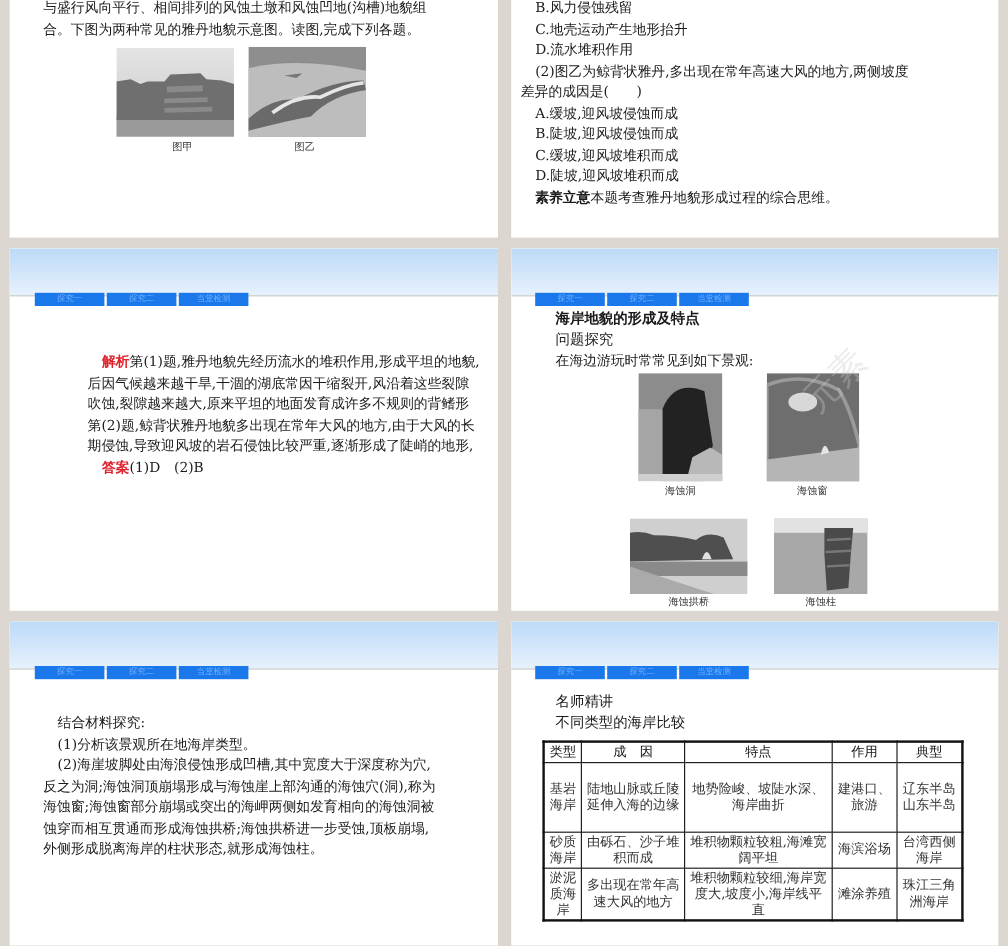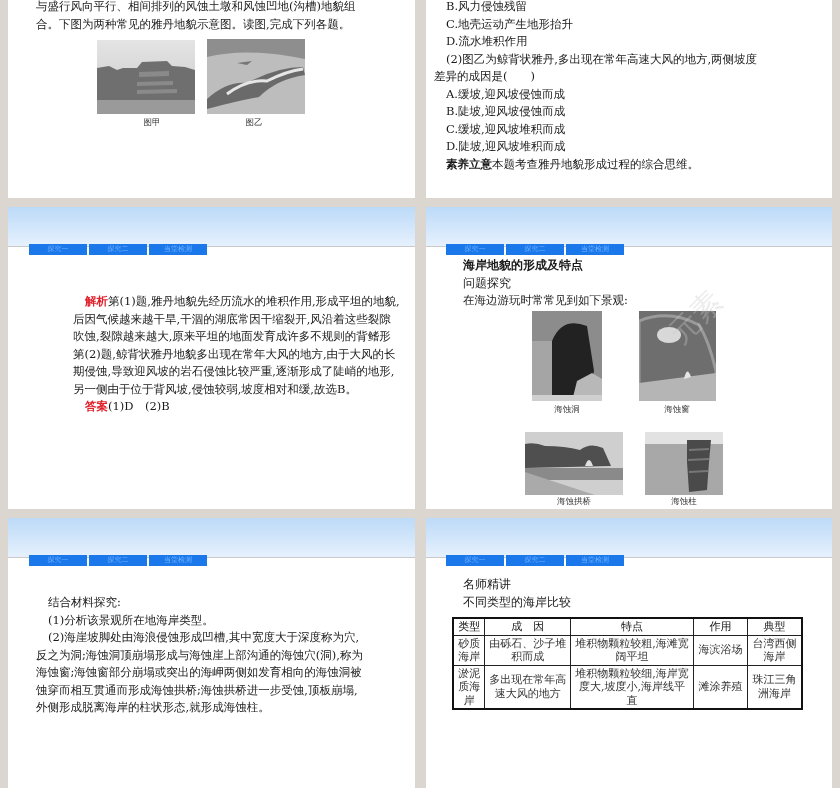--- a/index.html
+++ b/index.html
@@ -88,21 +88,20 @@
     <div class="tab">探究一</div>
     <div class="tab">探究二</div>
     <div class="tab">当堂检测</div>
   </div>
   <div class="txt" style="left:28px; top:86px; width:375px;margin-left:37px;">
     <div style="padding-left:12px"><span class="red">解析</span><span>第(1)题,雅丹地貌先经历流水的堆积作用,形成平坦的地貌,</span></div>
     <div>后因气候越来越干旱,干涸的湖底常因干缩裂开,风沿着这些裂隙</div>
     <div>吹蚀,裂隙越来越大,原来平坦的地面发育成许多不规则的背鳍形</div>
     <div>第(2)题,鲸背状雅丹地貌多出现在常年大风的地方,由于大风的长</div>
     <div>期侵蚀,导致迎风坡的岩石侵蚀比较严重,逐渐形成了陡峭的地形,</div>
-    <div>另一侧由于位于背风坡,侵蚀较弱,坡度相对和缓,故选B。</div>
     <div style="padding-left:12px"><span class="red">答案</span><span>(1)D　(2)B</span></div>
   </div>
 </div>
 
 <div class="slide s4">
   <div class="hdr"></div>
   <div class="tabs" style="left:20px;">
     <div class="tab">探究一</div>
     <div class="tab">探究二</div>
     <div class="tab">当堂检测</div>
@@ -182,20 +181,27 @@
         <col style="width:55px">
       </colgroup>
     <tbody>
         <tr>
       <th>类型</th>
       <th>成　因</th>
       <th>特点</th>
       <th>作用</th>
       <th>典型</th>
     </tr>
+    <tr style="height:58px">
+      <td>基岩海岸</td>
+      <td>陆地山脉或丘陵延伸入海的边缘</td>
+      <td>地势险峻、坡陡水深、海岸曲折</td>
+      <td>建港口、旅游</td>
+      <td>辽东半岛 山东半岛</td>
+    </tr>
     <tr>
       <td>砂质海岸</td>
       <td>由砾石、沙子堆积而成</td>
       <td>堆积物颗粒较粗,海滩宽阔平坦</td>
       <td>海滨浴场</td>
       <td>台湾西侧海岸</td>
     </tr>
     <tr>
       <td>淤泥质海岸</td>
       <td>多出现在常年高速大风的地方</td>

